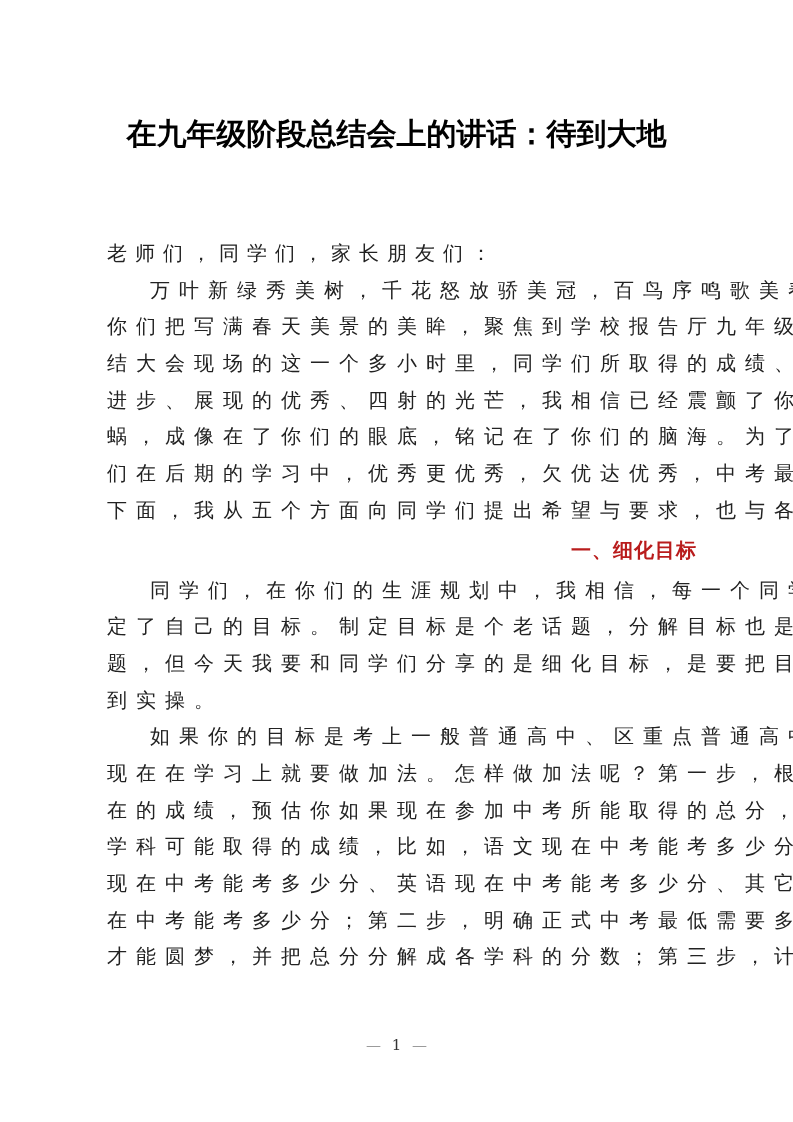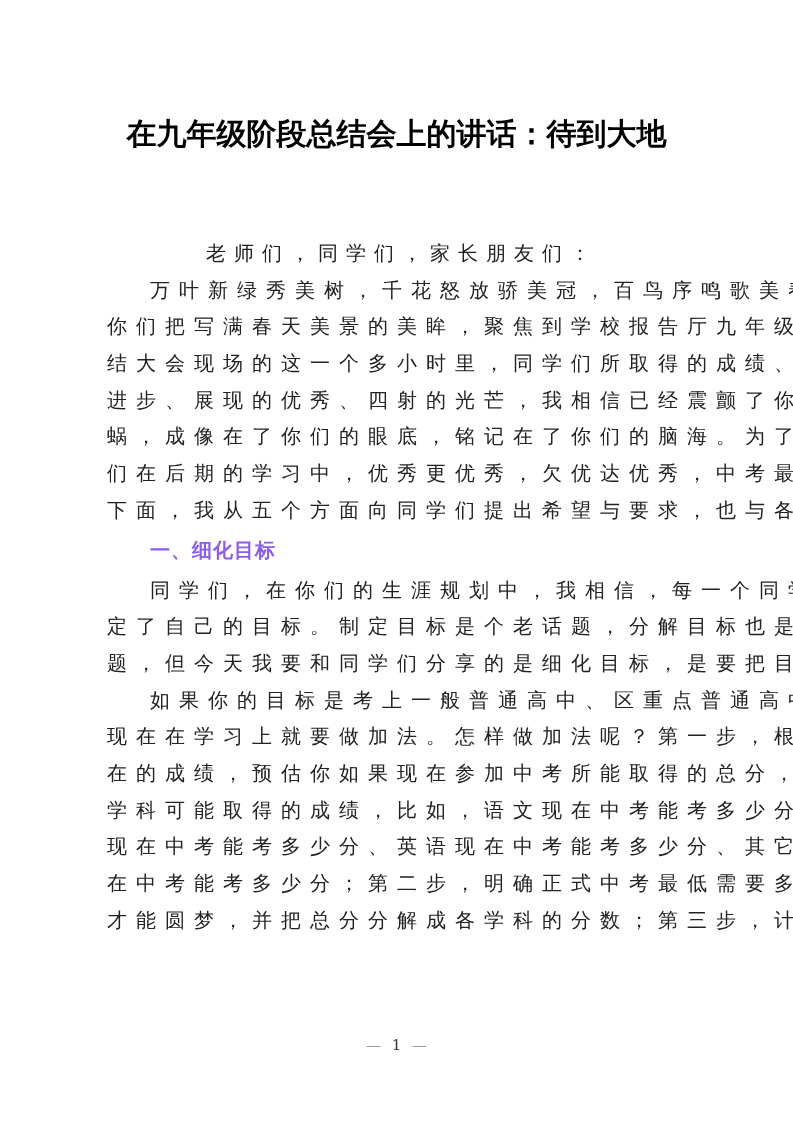--- a/index.html
+++ b/index.html
@@ -13,27 +13,27 @@
     color: #000;
   }
   .title .tl { display: block; }
   .body {
     position: absolute; left: 107px; top: 235px; width: 590px;
     font-family: "DejaVu Serif", serif;
     font-size: 20px; color: #222;
   }
   .line {
     display: block; height: 36.7px; line-height: 36.7px;
-    letter-spacing: 9px; white-space: nowrap; text-align: center;
+    letter-spacing: 9px; white-space: nowrap;
   }
   .indent { padding-left: 43px; }
   .heading {
     display: block; height: 43px; line-height: 43px;
     font-family: "DejaVu Sans", sans-serif; font-weight: bold;
-    font-size: 20px; color: #8b5cf6; padding-left: 43px; letter-spacing: 1px;
+    font-size: 20px; color: #b91c1c; padding-left: 43px; letter-spacing: 1px; text-align: right;
   }
   .pagenum {
     position: absolute; left: 0; top: 1036px; width: 793px; text-align: center;
     font-family: "DejaVu Serif", serif; font-size: 15px; color: #333;
   }
   .pagenum .dash { color: #999; }
 </style>
 </head>
 <body>
 
@@ -55,20 +55,21 @@
       <span class="line">们在后期的学习中，优秀更优秀，欠优达优秀，中考最优秀，</span>
       <span class="line">下面，我从五个方面向同学们提出希望与要求，也与各位老师</span>
     </div>
 
     <span class="heading">一、细化目标</span>
 
     <div>
       <span class="line indent">同学们，在你们的生涯规划中，我相信，每一个同学都制</span>
       <span class="line">定了自己的目标。制定目标是个老话题，分解目标也是个老话</span>
       <span class="line">题，但今天我要和同学们分享的是细化目标，是要把目标细化</span>
+      <span class="line">到实操。</span>
     </div>
 
     <div>
       <span class="line indent">如果你的目标是考上一般普通高中、区重点普通高中，你</span>
       <span class="line">现在在学习上就要做加法。怎样做加法呢？第一步，根据你现</span>
       <span class="line">在的成绩，预估你如果现在参加中考所能取得的总分，预估各</span>
       <span class="line">学科可能取得的成绩，比如，语文现在中考能考多少分、数学</span>
       <span class="line">现在中考能考多少分、英语现在中考能考多少分、其它学科现</span>
       <span class="line">在中考能考多少分；第二步，明确正式中考最低需要多少总分</span>
       <span class="line">才能圆梦，并把总分分解成各学科的分数；第三步，计算出这</span>

